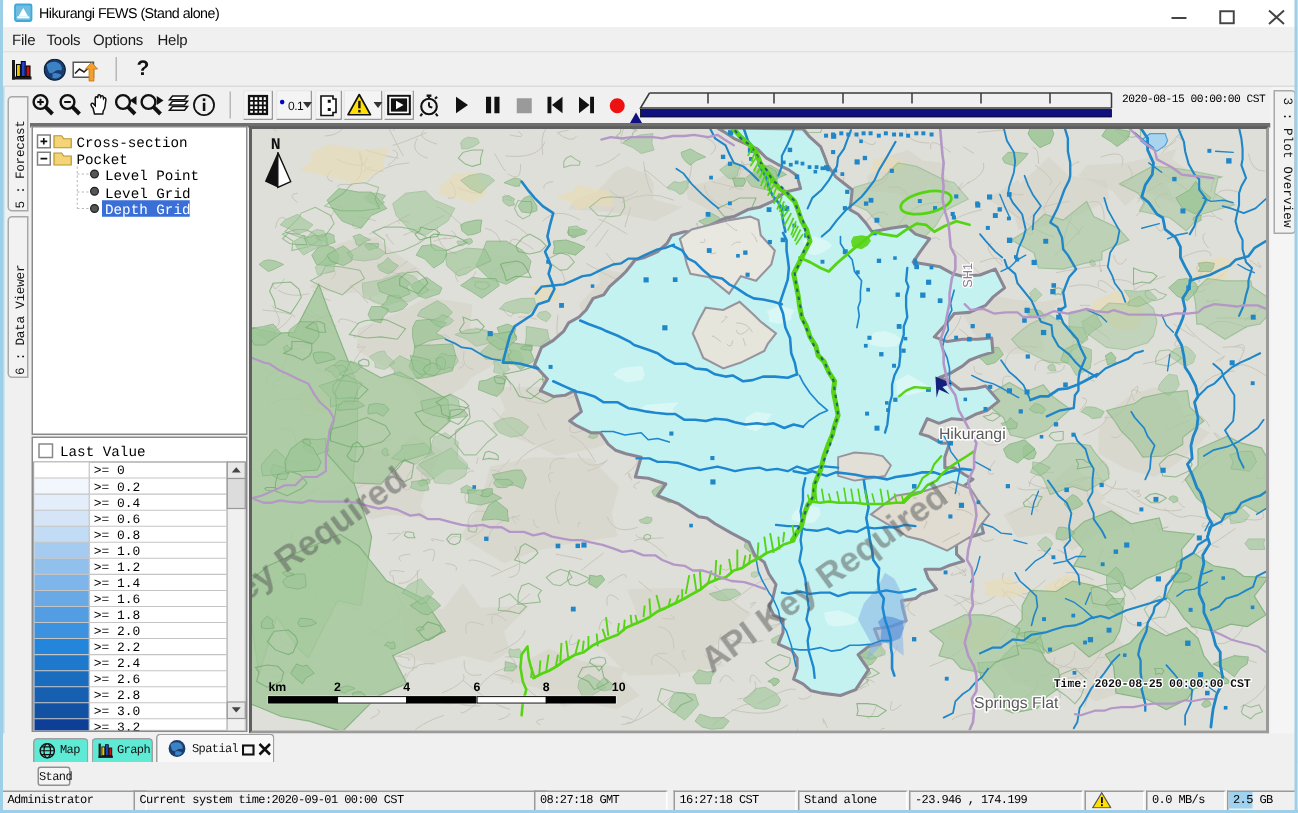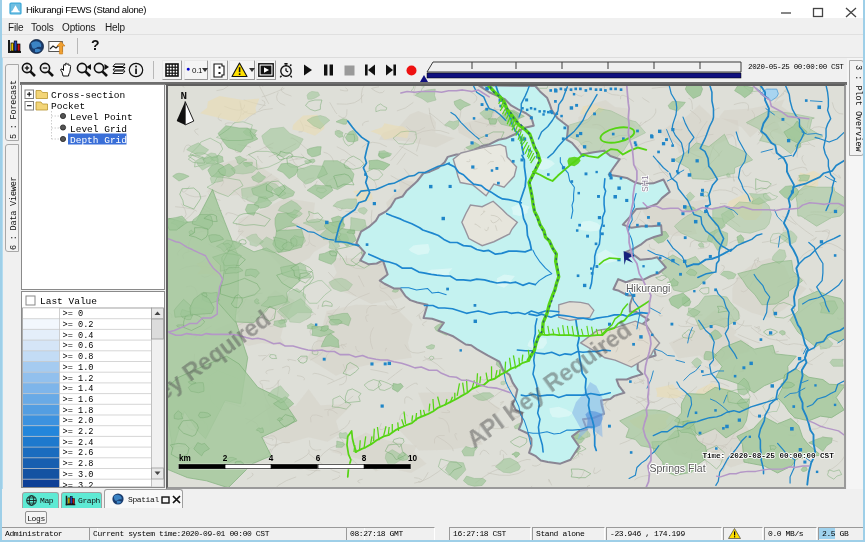--- a/index.html
+++ b/index.html
@@ -1654,21 +1654,21 @@
       <line x1="47" y1="2" x2="47" y2="9"></line>
           <line x1="91" y1="2" x2="91" y2="9"></line>
       <line x1="137" y1="2" x2="137" y2="9"></line>
           <line x1="183" y1="2" x2="183" y2="9"></line>
       <line x1="229" y1="2" x2="229" y2="9"></line>
           <line x1="275" y1="2" x2="275" y2="9"></line>
     </g>
     <rect x="2" y="13" width="314" height="5" fill="#10107e" stroke="#000" stroke-width="0.5"></rect>
   </svg>
 </div>
-<span id="dttext" class="abs mono">2020-05-25 00:00:00 CST</span>
+<span id="dttext" class="abs mono">2020-08-15 00:00:00 CST</span>
 
 <div id="tabsrow" class="abs">
   <div class="btab" style="left:21px; top:3px; width:37px; height:17px;">
     <svg class="abs" style="left:3px; top:2px;" width="11" height="11" viewBox="0 0 12 12">
           <circle cx="6" cy="6" r="5.2" fill="none" stroke="#111" stroke-width="1"></circle>
           <ellipse cx="6" cy="6" rx="2.4" ry="5.2" fill="none" stroke="#111" stroke-width="0.9"></ellipse>
           <line x1="0.8" y1="6" x2="11.2" y2="6" stroke="#111" stroke-width="0.9"></line>
           <line x1="1.6" y1="3.2" x2="10.4" y2="3.2" stroke="#111" stroke-width="0.8"></line>
           <line x1="1.6" y1="8.8" x2="10.4" y2="8.8" stroke="#111" stroke-width="0.8"></line>
         </svg>
@@ -1693,27 +1693,27 @@
     <span class="abs" style="left:23px; top:5px;">Spatial</span>
     <svg class="abs" style="left:56px; top:6px;" width="9" height="8" viewBox="0 0 9 8">
           <rect x="1" y="1" width="7" height="6" fill="none" stroke="#111" stroke-width="1.4"></rect>
         </svg>
     <svg class="abs" style="left:67px; top:5px;" width="9" height="9" viewBox="0 0 9 9">
           <path d="M1,1 L8,8 M8,1 L1,8" stroke="#111" stroke-width="1.7"></path>
         </svg>
   </div>
 </div>
 <div id="logsrow" class="abs">
-      <div id="logsbtn" class="abs">Logs</div>
+      <div id="logsbtn" class="abs">Stand</div>
     </div>
 
 <div id="statusbar" class="abs">
   <div class="scell" style="left:1px; width:97px;">Administrator</div>
   <div class="scell" style="left:89px; width:276px;">Current system time:2020-09-01 00:00 CST</div>
-  <div class="scell" style="left:346px; width:89px;">08:27:18 GMT</div>
+  <div class="scell" style="left:356px; width:89px;">08:27:18 GMT</div>
   <div class="scell" style="left:449px; width:82px;">16:27:18 CST</div>
   <div class="scell" style="left:532px; width:73px;">Stand alone</div>
   <div class="scell" style="left:606px; width:116px;">-23.946 , 174.199</div>
   <div class="scell" style="left:723px; width:40px;"><svg width="13" height="11" viewBox="0 0 13 11" style="margin-left:1px;">
           <path d="M6.5,0.5 L12.5,10.5 L0.5,10.5 Z" fill="#ffe000" stroke="#555" stroke-width="0.8"></path>
           <rect x="6" y="3.4" width="1.2" height="4" fill="#000"></rect>
           <rect x="6" y="8.2" width="1.2" height="1.2" fill="#000"></rect>
         </svg></div>
   <div class="scell" style="left:764px; width:53px;">0.0 MB/s</div>
   <div class="scell" style="left:818px; width:46px;">

